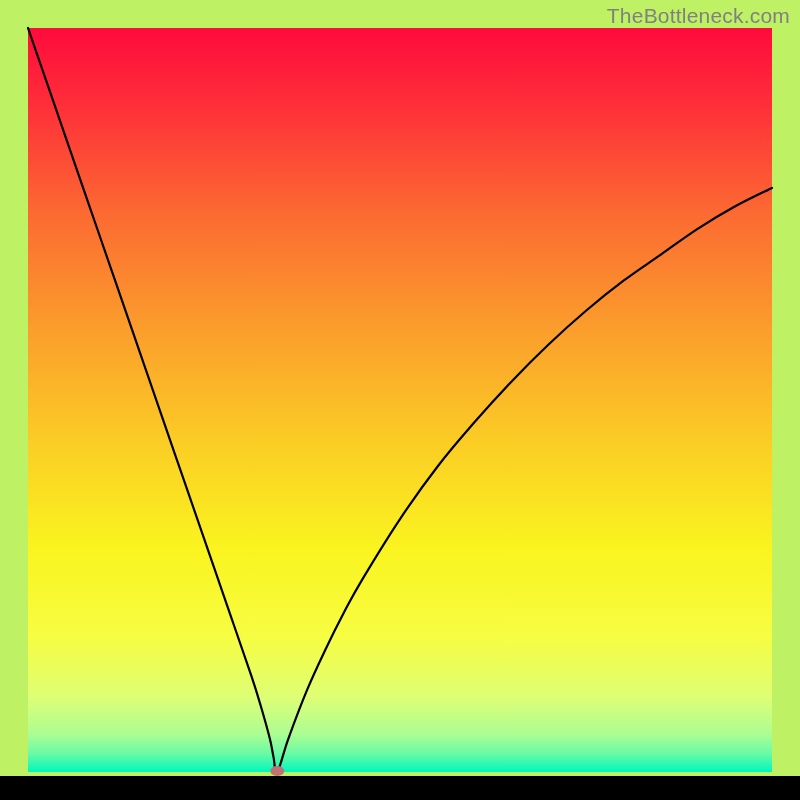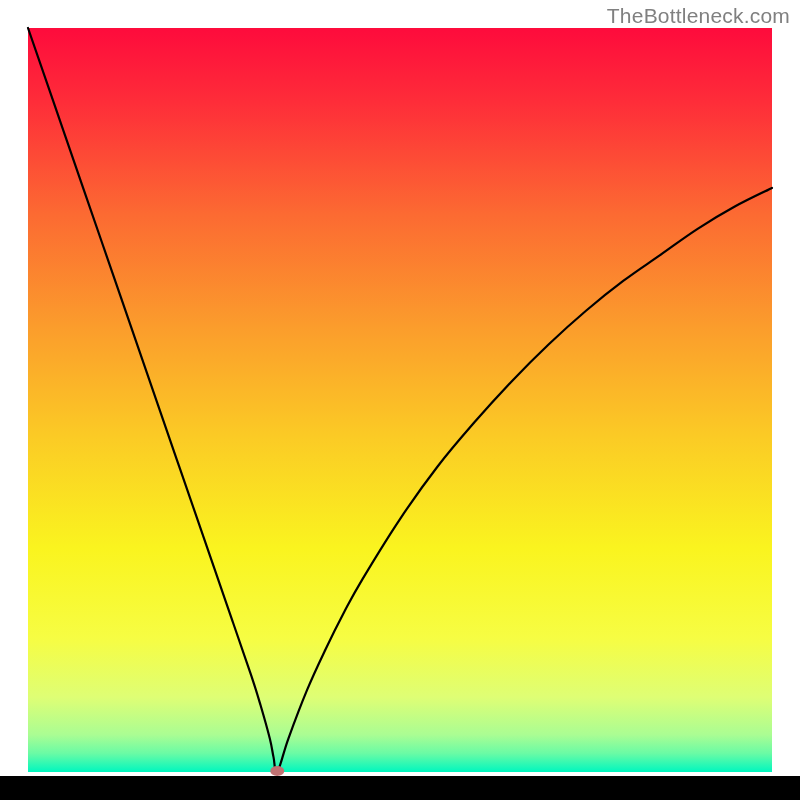--- a/index.html
+++ b/index.html
@@ -8,21 +8,21 @@
     width: 800px;
     height: 800px;
     background: #000;
     overflow: hidden;
     font-family: Arial, Helvetica, sans-serif;
   }
   .frame {
     position: relative;
     width: 800px;
     height: 776px;
-    background: #ffffff;
+    background: #bef264;
   }
   .watermark {
     position: absolute;
     top: 4px;
     right: 10px;
     color: #808080;
     font-size: 21px;
     letter-spacing: 0.2px;
     z-index: 10;
     font-weight: 500;

